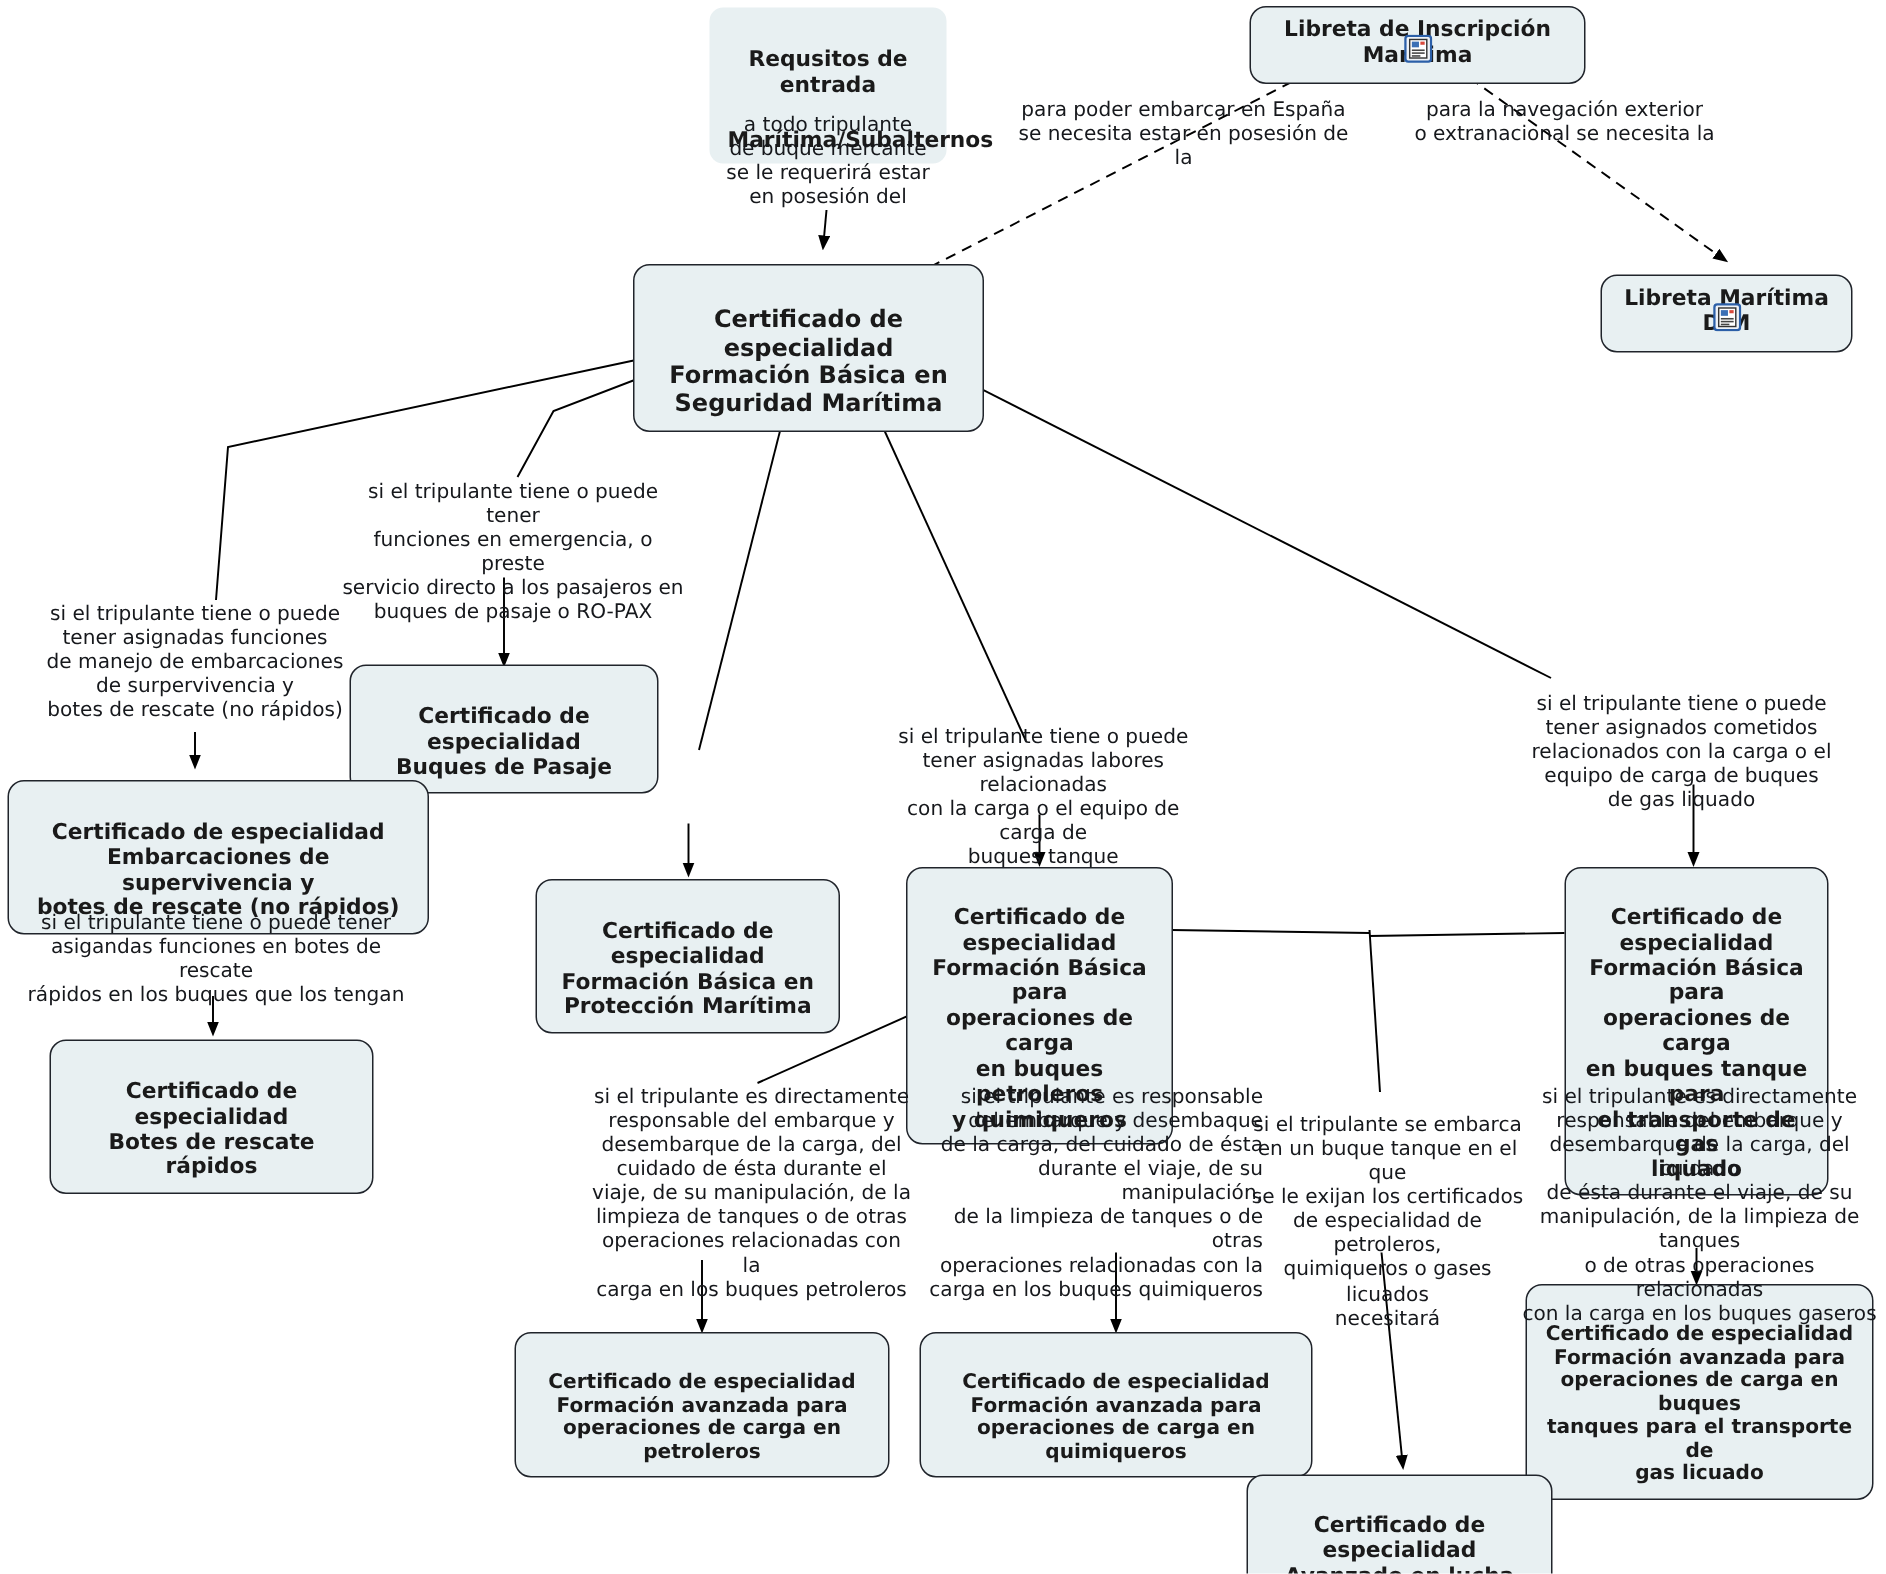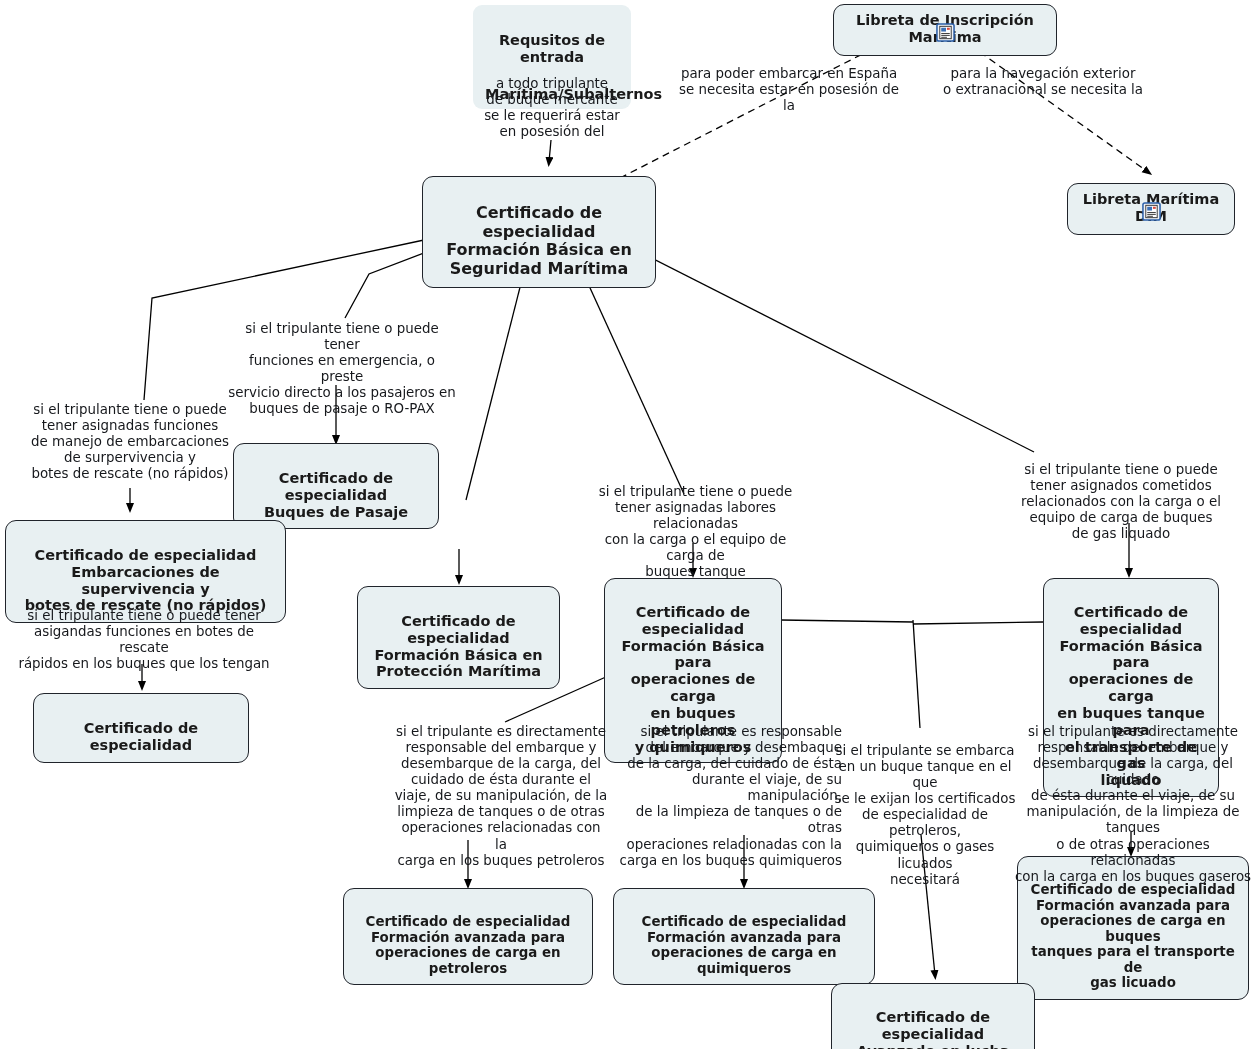--- a/index.html
+++ b/index.html
@@ -142,20 +142,21 @@
   </div>
 
   <div class="node" style="left:5px;top:520px;width:281px;padding:6px 8px 8px 8px;">
     <span class="l1">Certificado de especialidad</span>
     <span class="l2" style="white-space:pre-line;">Embarcaciones de supervivencia y
 botes de rescate (no rápidos)</span>
   </div>
 
   <div class="node" style="left:33px;top:693px;width:216px;padding:6px 8px 8px 8px;">
     <span class="l1">Certificado de especialidad</span>
+    <span class="l2">Botes de rescate rápidos</span>
   </div>
 
   <div class="node" style="left:357px;top:586px;width:203px;padding:6px 8px 8px 8px;">
     <span class="l1">Certificado de especialidad</span>
     <span class="l2" style="white-space:pre-line;">Formación Básica en
 Protección Marítima</span>
   </div>
 
   <div class="node" style="left:604px;top:578px;width:178px;padding:5px 8px 7px 8px;">
     <span class="l1">Certificado de especialidad</span>

